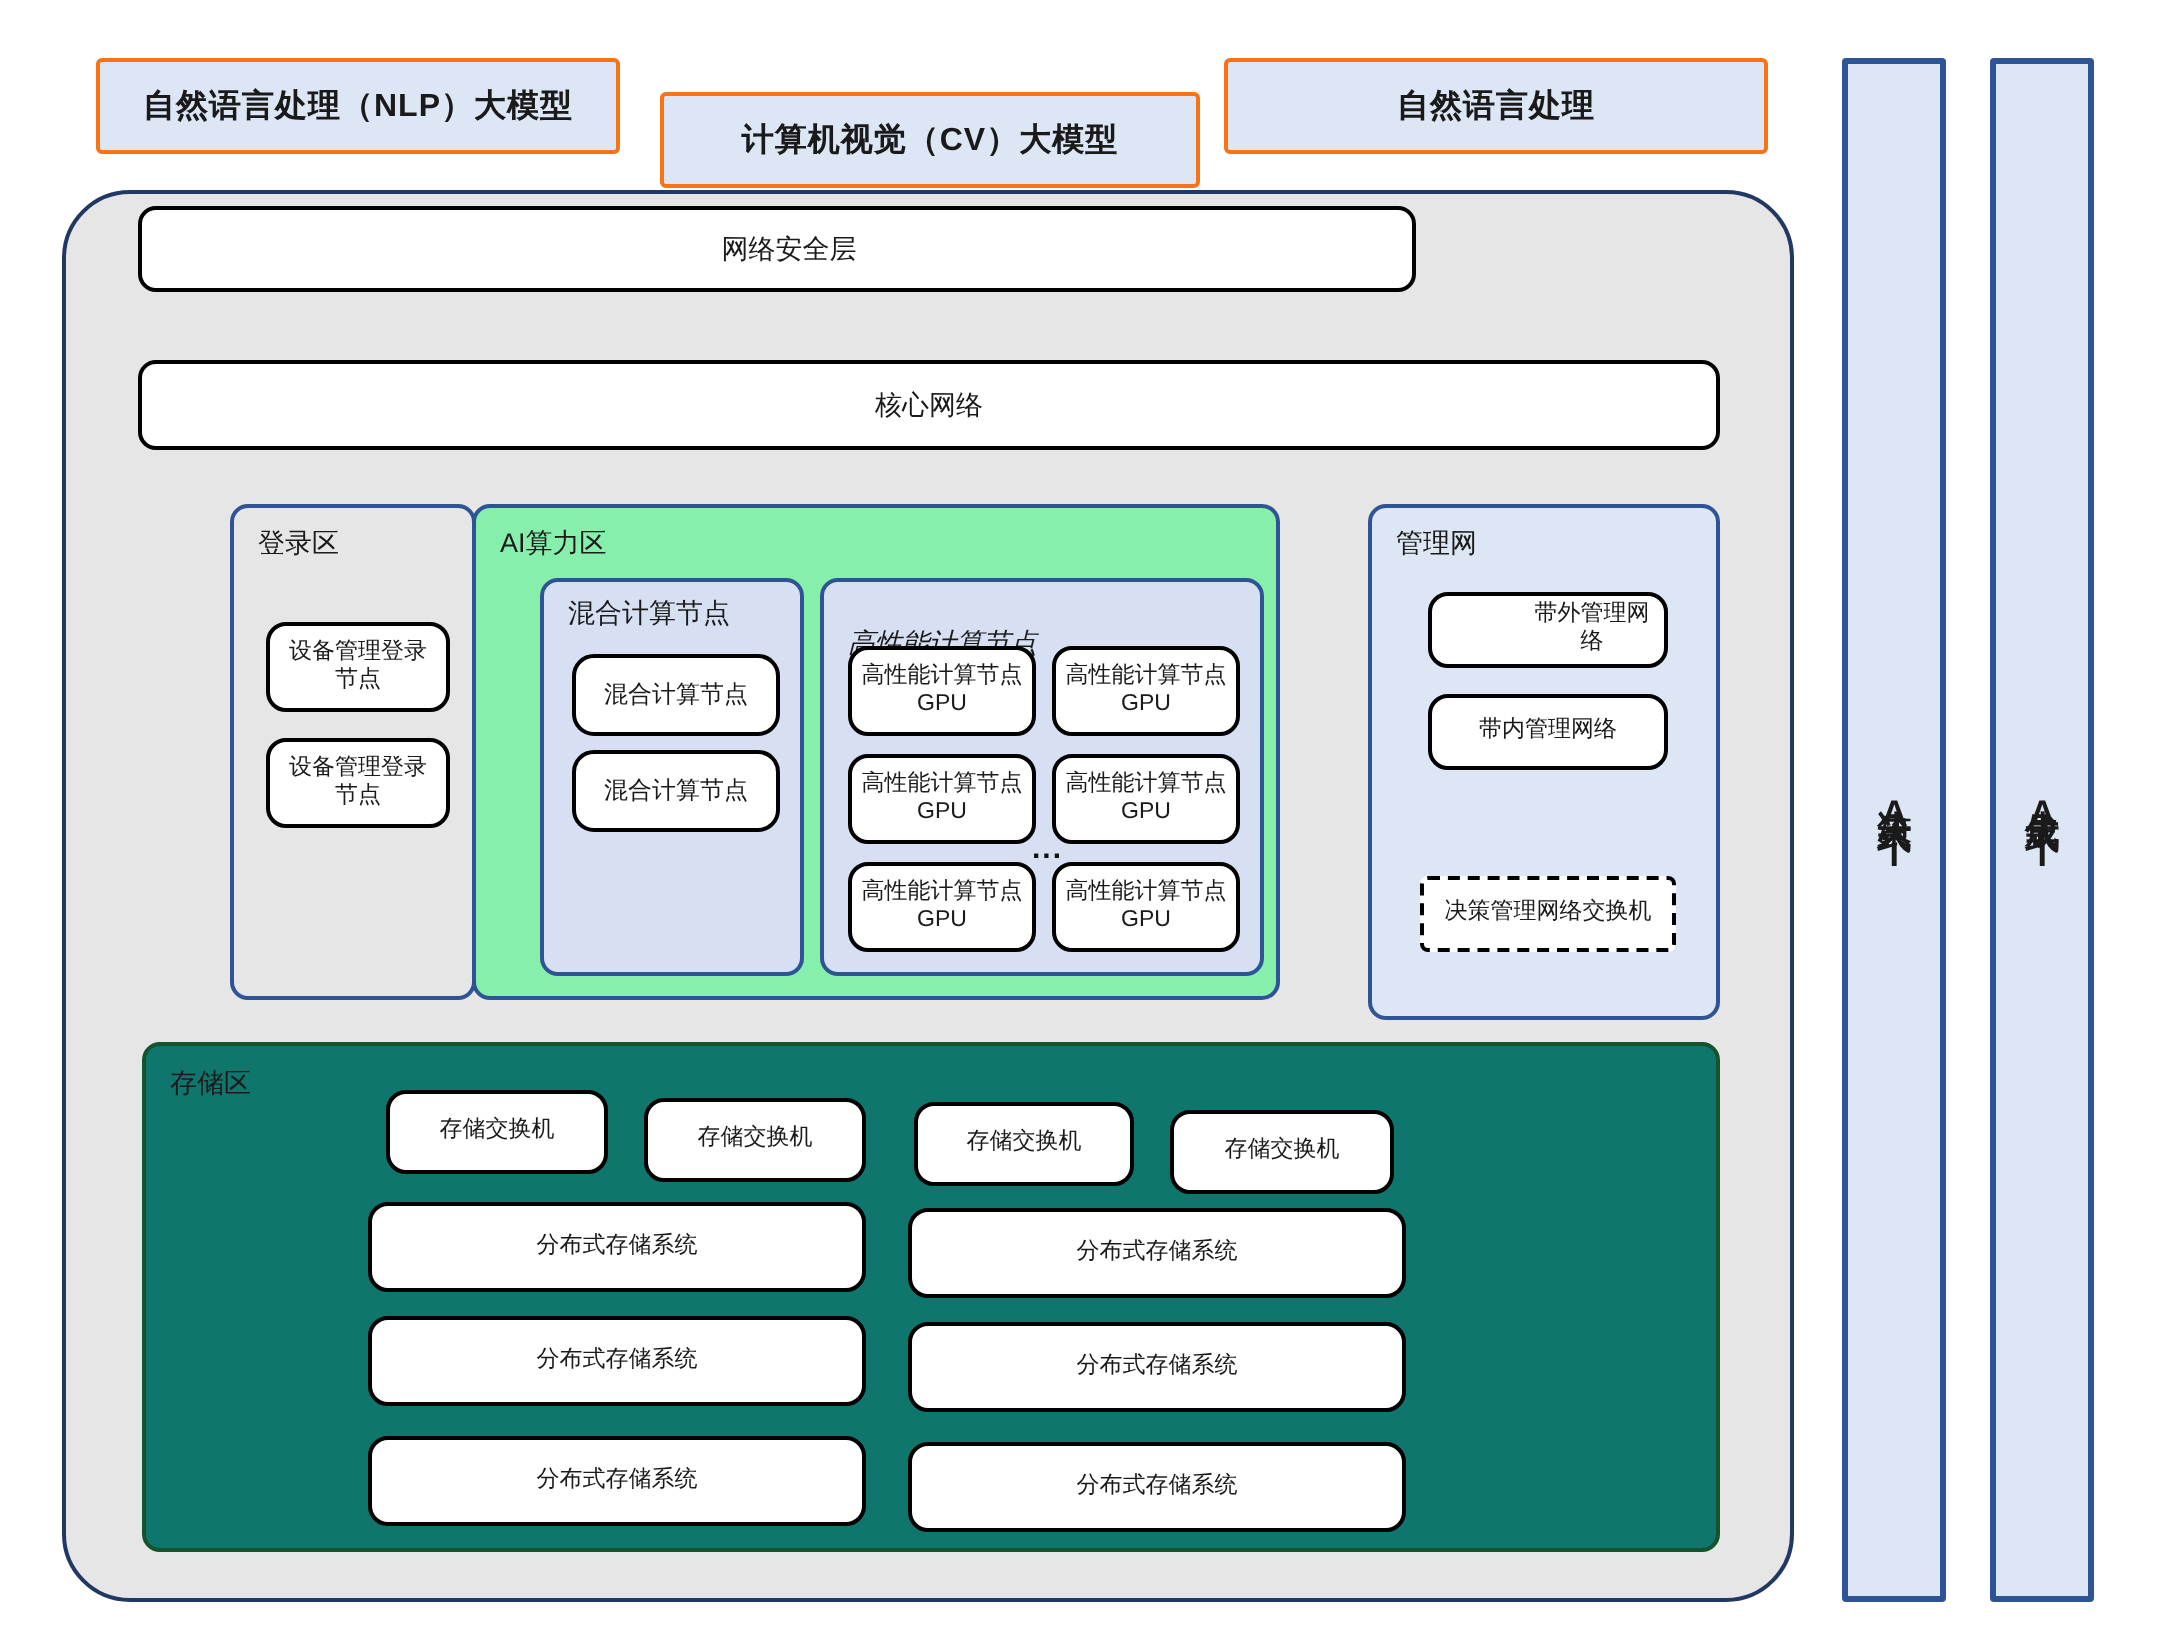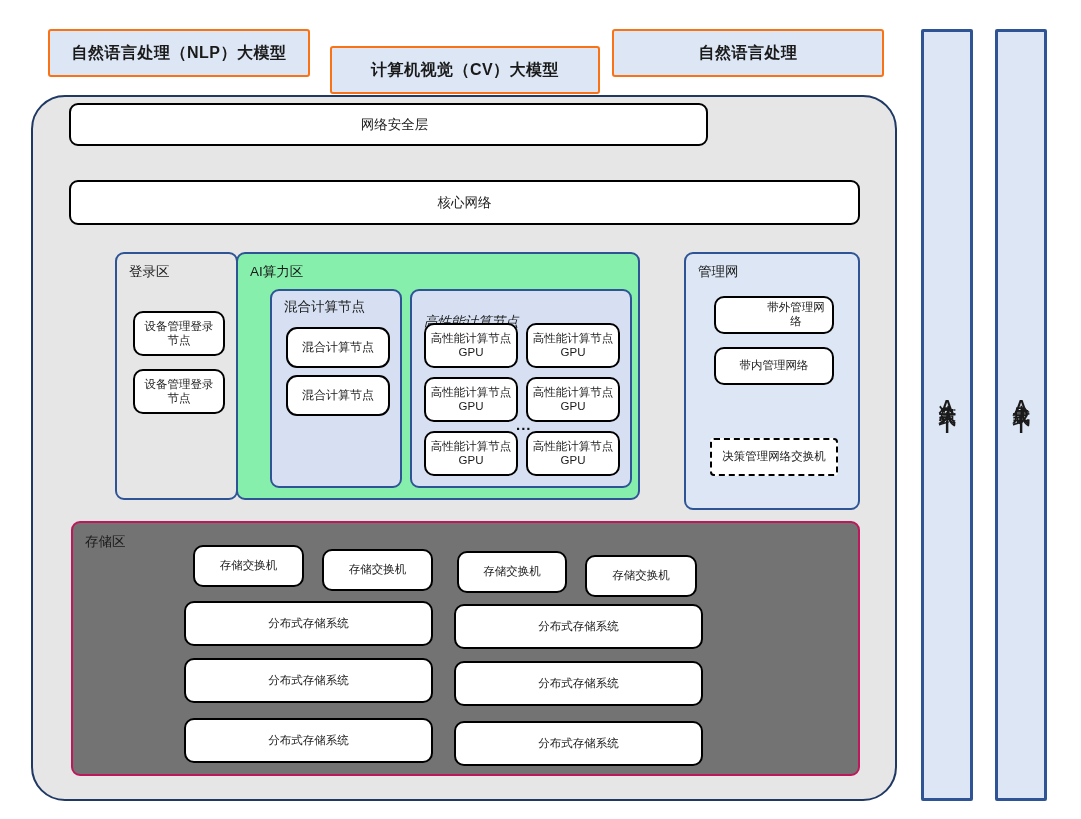--- a/index.html
+++ b/index.html
@@ -37,21 +37,21 @@
     display:flex;align-items:center;justify-content:center;
     font-size:13.5px;
   }
 
   
   .zone{border:2px solid #2f5496;border-radius:9px;}
   .zone-plain{background:transparent;}
   .zone-blue{background:#86efac;}
   .zone-blue2{background:#d6e0f2;}
   .zone-lightblue{background:#dce6f4;}
-  .zone-storage{background:#737373;border:2px solid #be185d;border-radius:9px;}
+  .zone-storage{background:#0f766e;border:2px solid #14532d;border-radius:9px;}
   .zone-title{
     position:absolute;font-size:13.5px;color:#1a1a1a;white-space:nowrap;
   }
 
   
   .node{
     background:#ffffff;border:2.5px solid #000000;border-radius:11px;
     display:flex;align-items:center;justify-content:center;text-align:center;
     font-size:12px;line-height:1.2;padding:2px 4px;
   }

